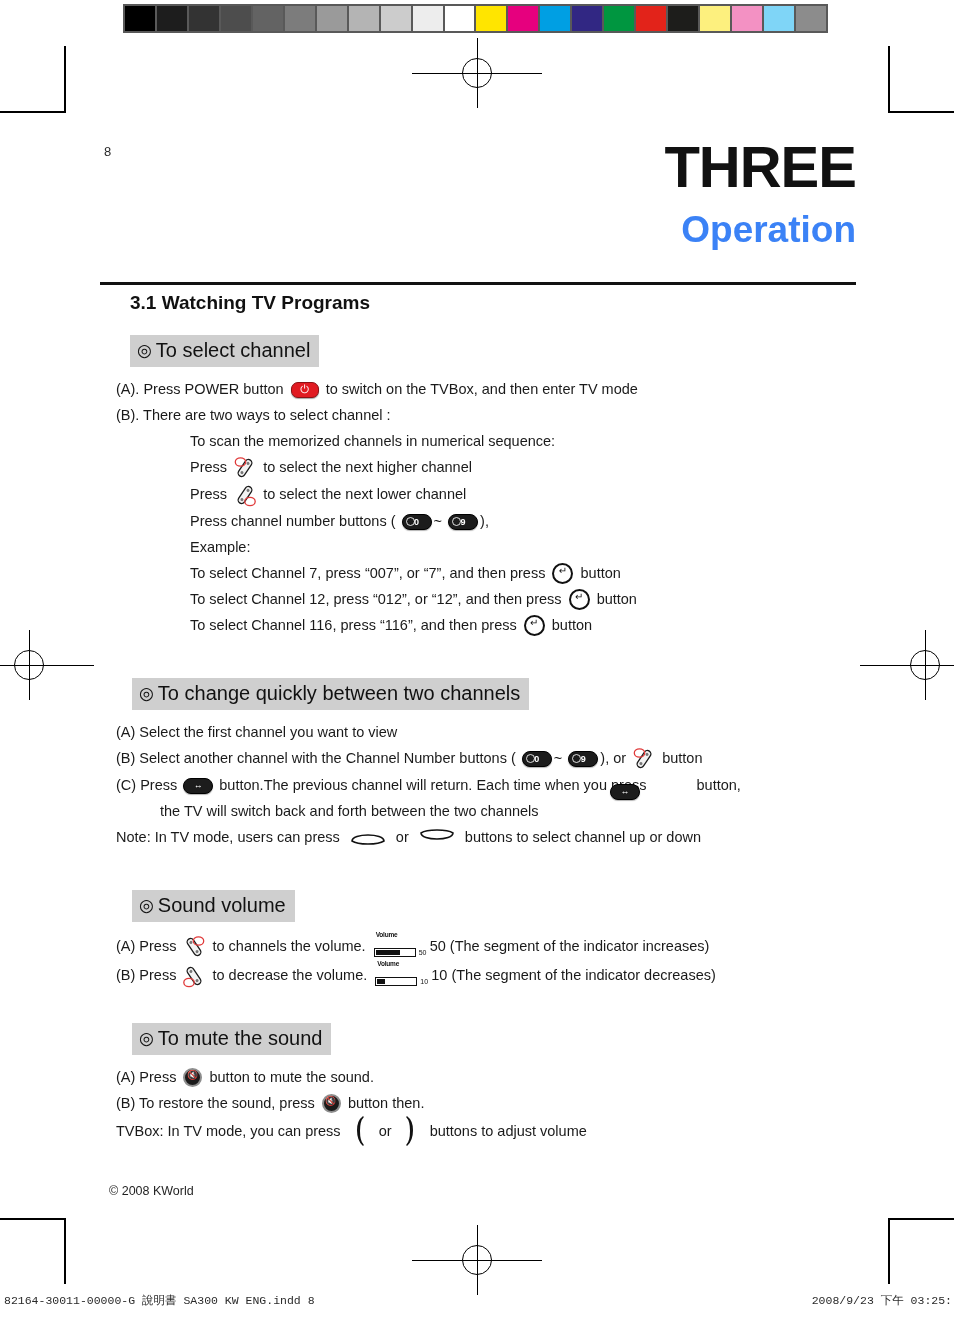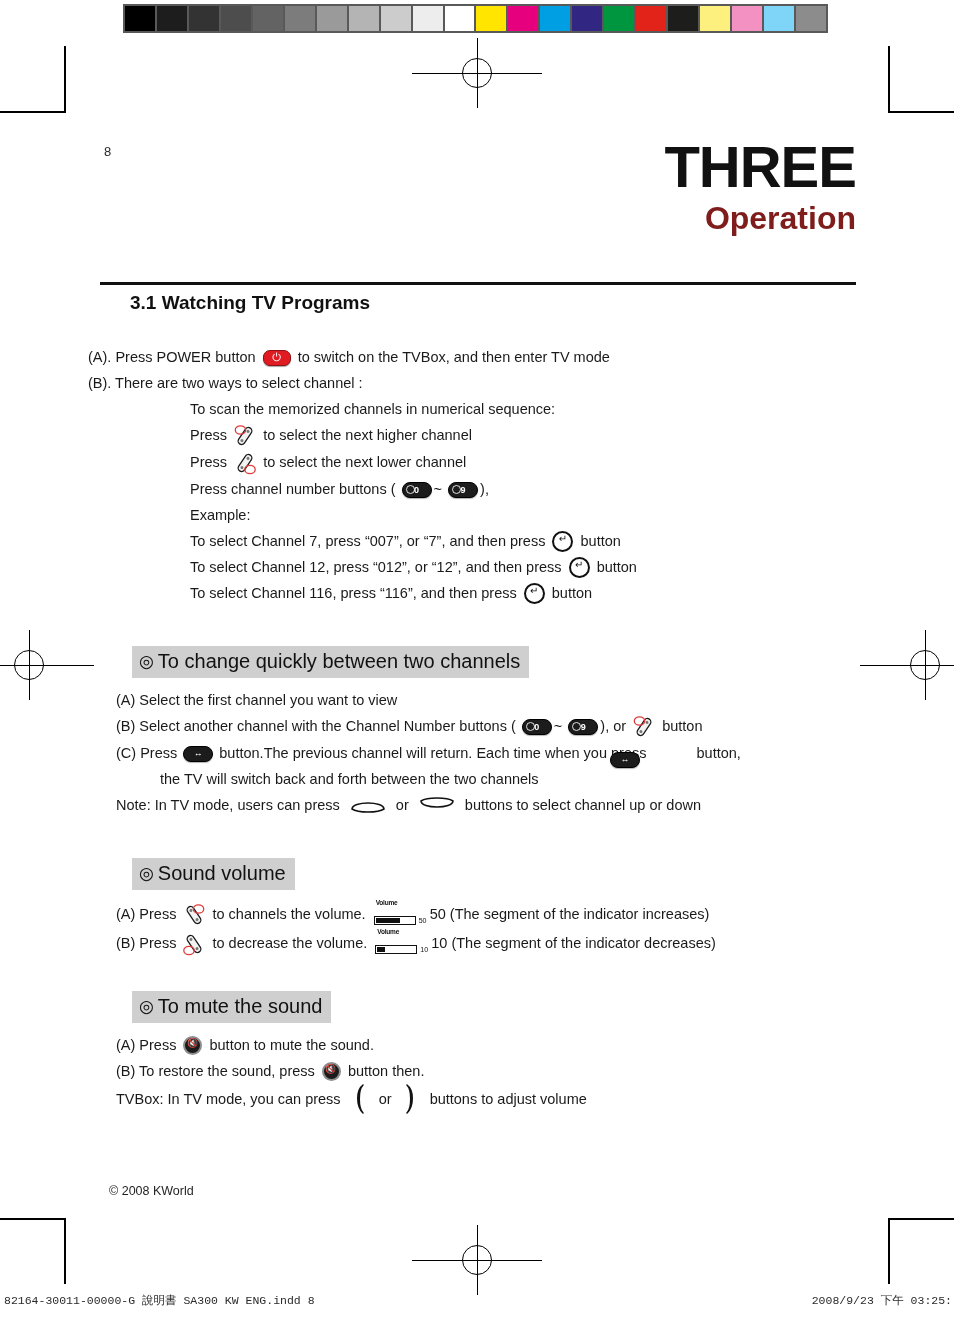--- a/index.html
+++ b/index.html
@@ -88,25 +88,25 @@
     top: 138px;
     font-size: 58px;
     font-weight: bold;
     letter-spacing: -1px;
     line-height: 1;
     color: #111;
   }
   .chapter-sub {
     position: absolute;
     right: 98px;
-    top: 202px;
-    font-size: 32px;
+    top: 211px;
+    font-size: 37px;
     font-weight: bold;
     line-height: 1;
-    color: #7f1d1d;
+    color: #3b82f6;
   }
   .rule {
     position: absolute;
     left: 100px;
     top: 282px;
     width: 756px;
     height: 3px;
     background: #111;
   }
 
@@ -138,21 +138,21 @@
   .barwrap { padding-left: 130px; }
   .barwrap.indent2 { padding-left: 132px; }
 
   p.line {
     margin: 0;
     font-size: 14.5px;
     line-height: 26px;
     color: #1a1a1a;
     white-space: nowrap;
   }
-  .ind-a { padding-left: 88px; }
+  .ind-a { padding-left: 116px; }
   .ind-b { padding-left: 190px; }
   .ind-c { padding-left: 116px; }
   .ind-d { padding-left: 160px; }
 
   .gap-s { height: 9px; }
   .gap-m { height: 20px; }
   .gap-l { height: 34px; }
   .gap-xl { height: 40px; }
 
   
@@ -384,20 +384,21 @@
 
   <div class="pagenum">8</div>
   <div class="chapter-word">THREE</div>
   <div class="chapter-sub">Operation</div>
   <div class="rule"></div>
 
   <div class="content">
     <h2 class="sec">3.1 Watching TV Programs</h2>
     <div class="gap-m"></div>
     <div id="blocks">
+        <div class="barwrap"><span class="bar"><span class="dbl">◎</span><span>To select channel</span></span></div>
         <div class="gap-s"></div>
         <p class="line ind-a"><span>(A). Press POWER button</span> <span class="g g-power"></span> <span>to switch on the TVBox, and then enter TV mode</span> </p>
         <p class="line ind-a"><span>(B). There are two ways to select channel :</span> </p>
         <p class="line ind-b"><span>To scan the memorized channels in numerical sequence:</span> </p>
         <p class="line ind-b"><span>Press</span> <span class="g g-key"><svg viewBox="0 0 26 26" width="26" height="26">
               <g transform="rotate(34 13 13)">
                 <rect x="9.5" y="3.5" width="7" height="19" rx="3.5" ry="3.5" fill="#f2f2f2" stroke="#1a1a1a" stroke-width="1.3"></rect>
                 <circle cx="13" cy="7.5" r="1.5" fill="#777"></circle>
                 <circle cx="13" cy="18.5" r="1.5" fill="#777"></circle>
               </g>

